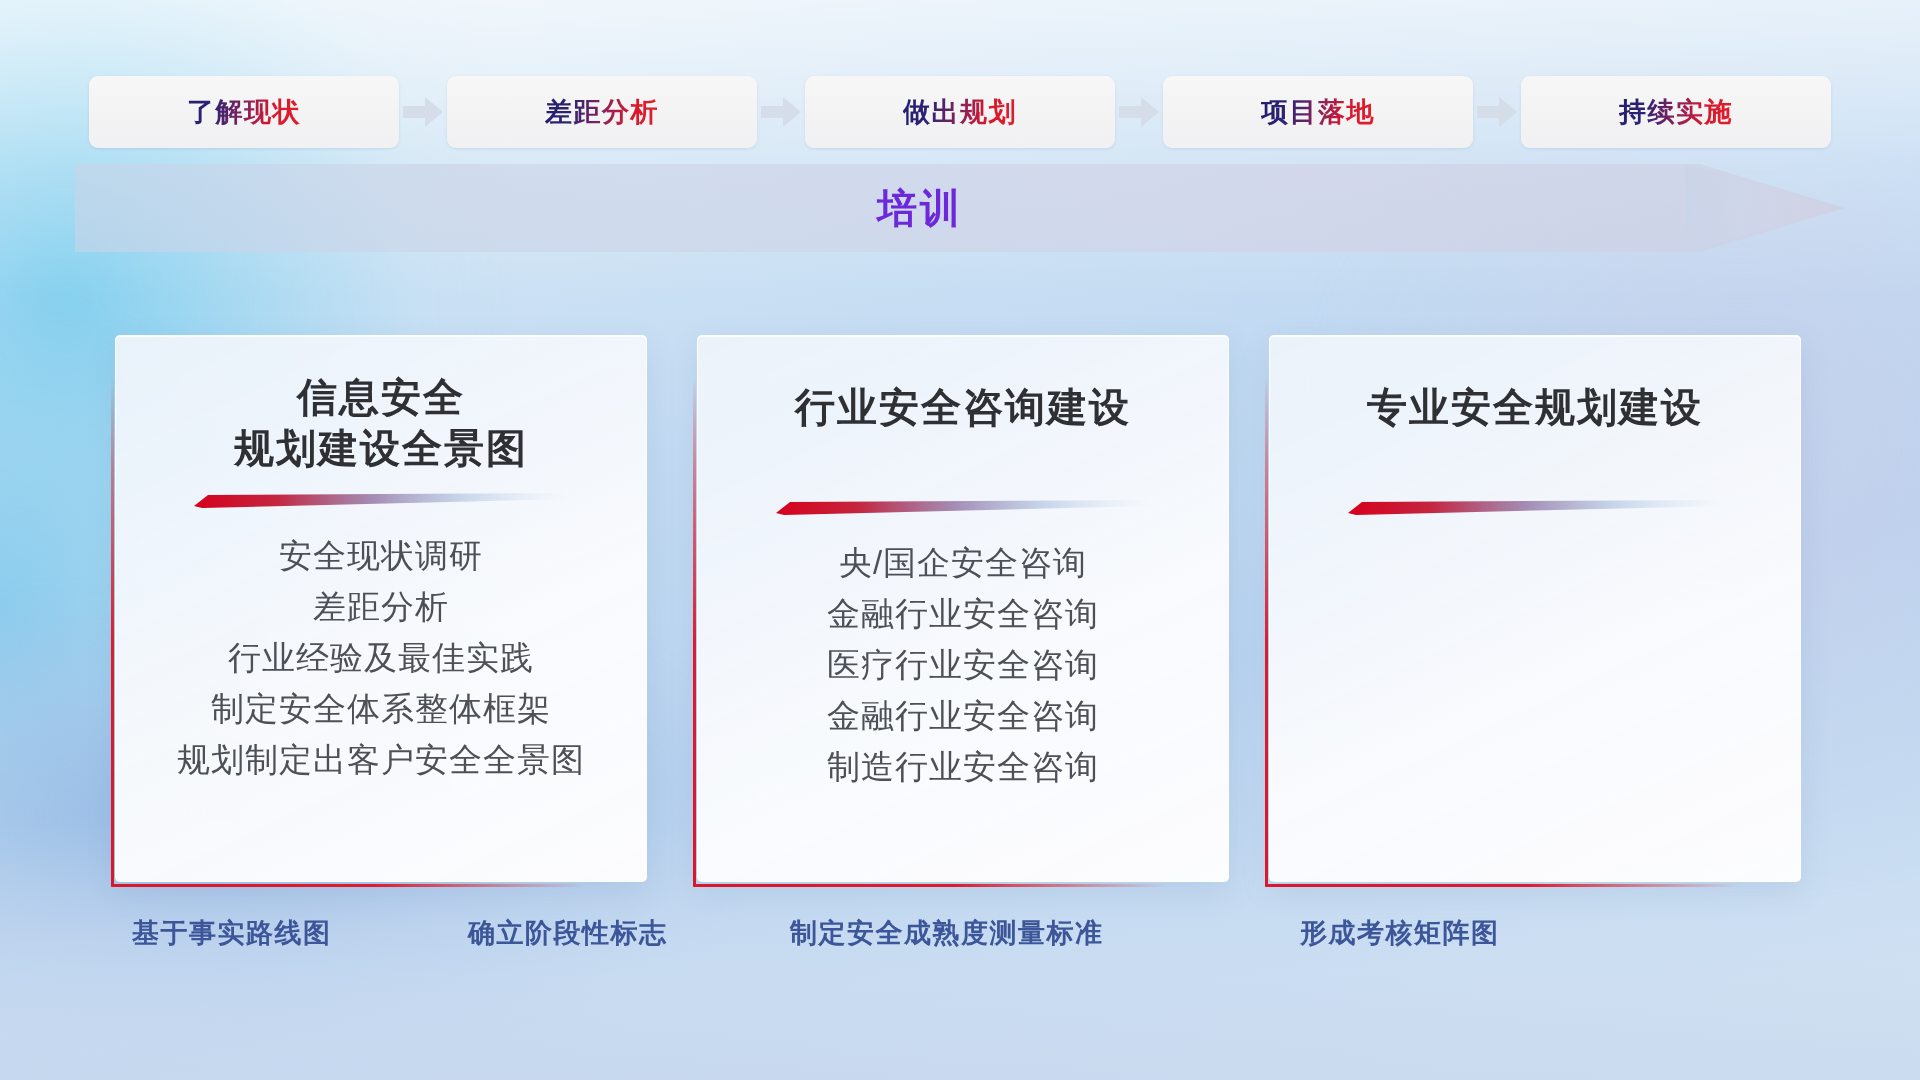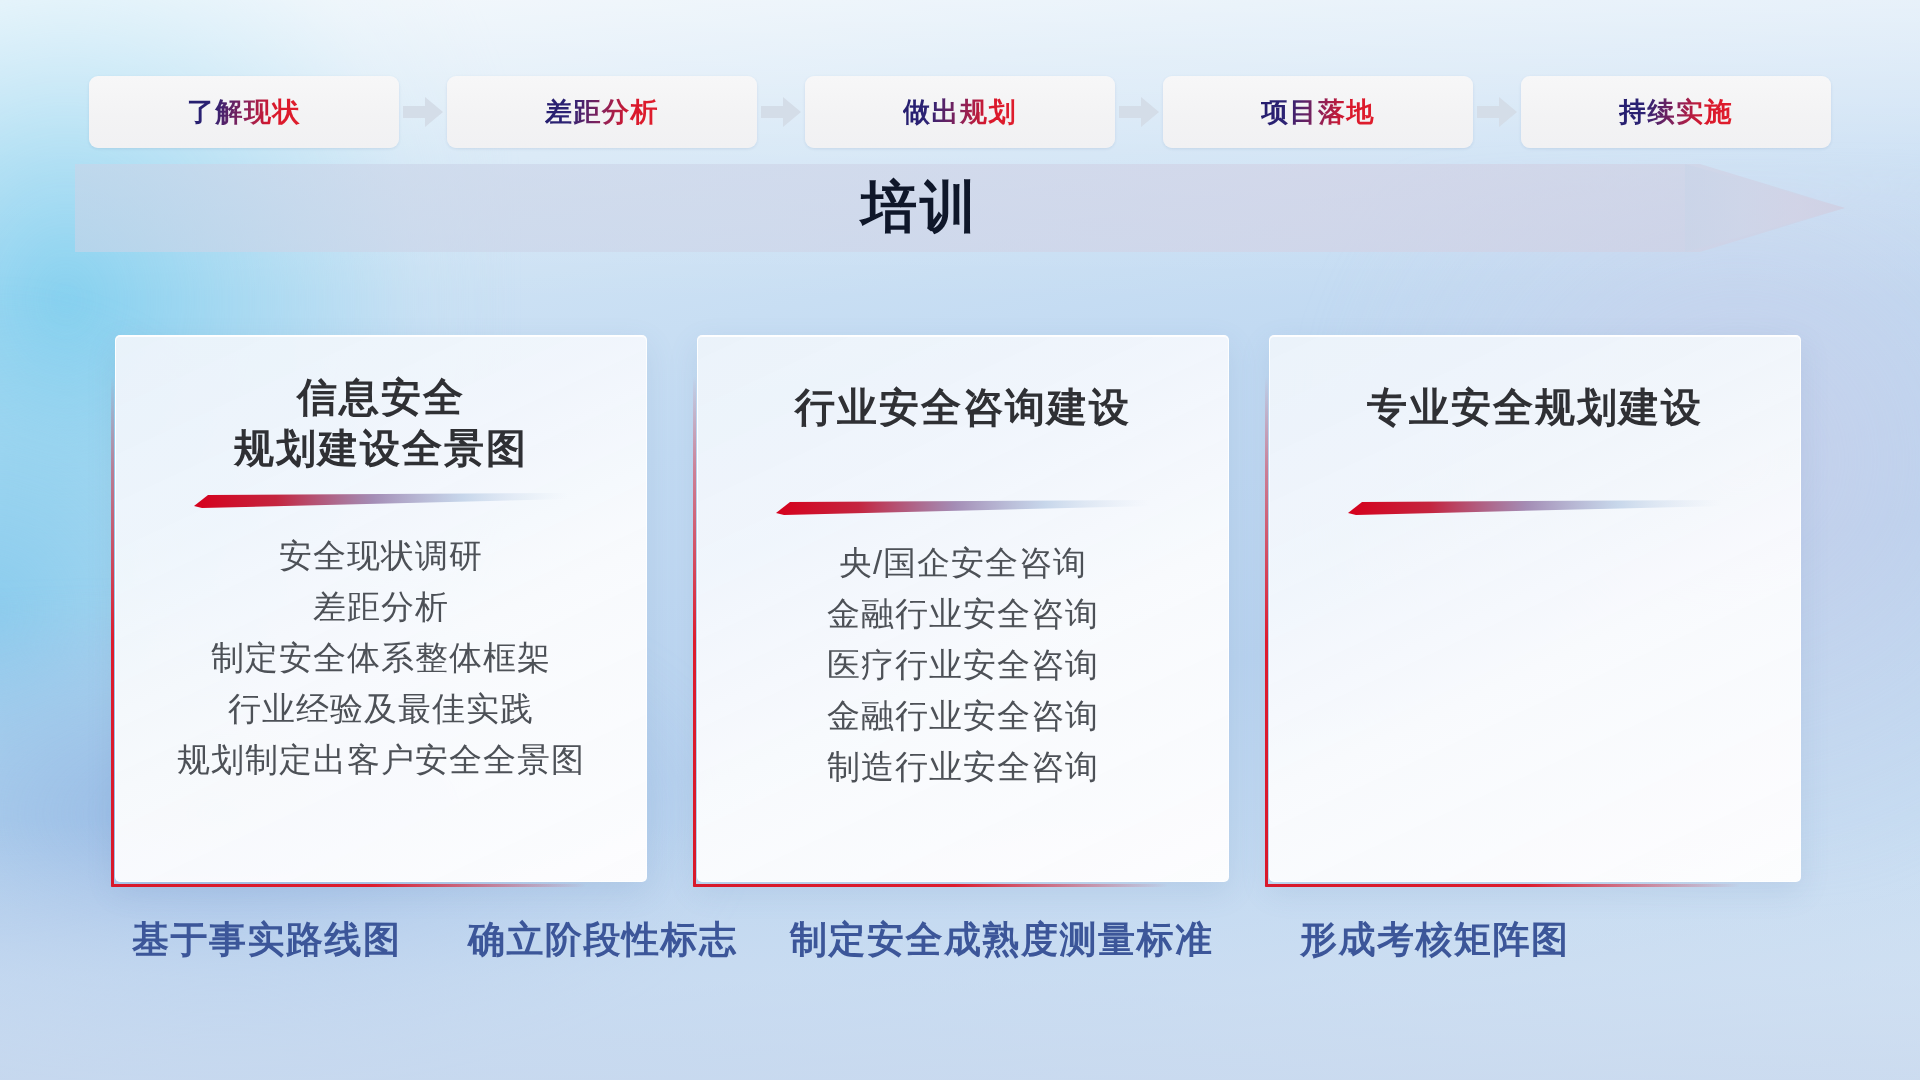--- a/index.html
+++ b/index.html
@@ -67,21 +67,21 @@
   }
   .step-arrow{width:48px;height:72px;display:flex;align-items:center;justify-content:center;flex:0 0 auto;}
   .step-arrow svg{display:block;}
 
   
   .banner{position:absolute;left:75px;top:164px;width:1770px;height:88px;}
   .banner svg{display:block;}
   .banner-text{
     position:absolute;left:0;top:0;width:1690px;height:88px;
     display:flex;align-items:center;justify-content:center;
-    font-size:56px;font-weight:700;color:#0f172a;letter-spacing:3px;
+    font-size:40px;font-weight:700;color:#6d28d9;letter-spacing:3px;
   }
 
   
   .cards{position:absolute;left:0;top:335px;width:1920px;height:545px;}
   .card{
     position:absolute;top:0;width:530px;height:545px;border-radius:5px;
     background:linear-gradient(155deg, rgba(236,243,250,.96) 0%, rgba(243,247,252,.94) 30%, rgba(250,251,253,.96) 58%, rgba(253,253,254,.98) 100%);
     border:1px solid rgba(255,255,255,.92);
     box-shadow:0 10px 30px rgba(90,125,175,.14), inset 0 1px 0 rgba(255,255,255,.9);
     overflow:visible;
@@ -99,21 +99,21 @@
   .divider{position:relative;width:374px;height:16px;margin-top:18px;}
   .divider svg{display:block;}
   .card-list{margin-top:22px;display:flex;flex-direction:column;align-items:center;gap:0;}
   .card-list .li{
     font-size:33px;color:#4d5157;letter-spacing:1px;line-height:51px;white-space:nowrap;
   }
 
   
   .footnotes{position:absolute;left:0;top:915px;width:1920px;height:48px;}
   .fn{
-    position:absolute;top:0;font-size:37px;font-weight:700;color:#3c5699;letter-spacing:1.5px;white-space:nowrap;
+    position:absolute;top:0;font-size:27px;font-weight:700;color:#3c5699;letter-spacing:1.5px;white-space:nowrap;
   }
 </style>
 </head>
 <body>
 
 <div id="stage">
 
   <div class="bg-base"></div>
   <div class="bg-cyan"></div>
   <div class="bg-cyan2"></div>
@@ -203,22 +203,22 @@
                 <stop offset="72%" stop-color="#a3bcdc" stop-opacity=".55"></stop>
                 <stop offset="100%" stop-color="#cfdcec" stop-opacity="0"></stop>
               </linearGradient>
             </defs>
             <path d="M0 14 L14 3 L374 1 L374 7 L8 16 Z" fill="url(#divG1)"></path>
           </svg>
         </div>
         <div class="card-list">
           <div class="li">安全现状调研</div>
           <div class="li">差距分析</div>
+          <div class="li">行业经验及最佳实践</div>
           <div class="li">制定安全体系整体框架</div>
-          <div class="li">行业经验及最佳实践</div>
           <div class="li">规划制定出客户安全全景图</div>
         </div>
       </div>
     </div>
 
     <div class="card" style="left:697px">
       <div class="redL"></div>
       <div class="redB"></div>
       <div class="card-inner">
         <div class="card-title">

